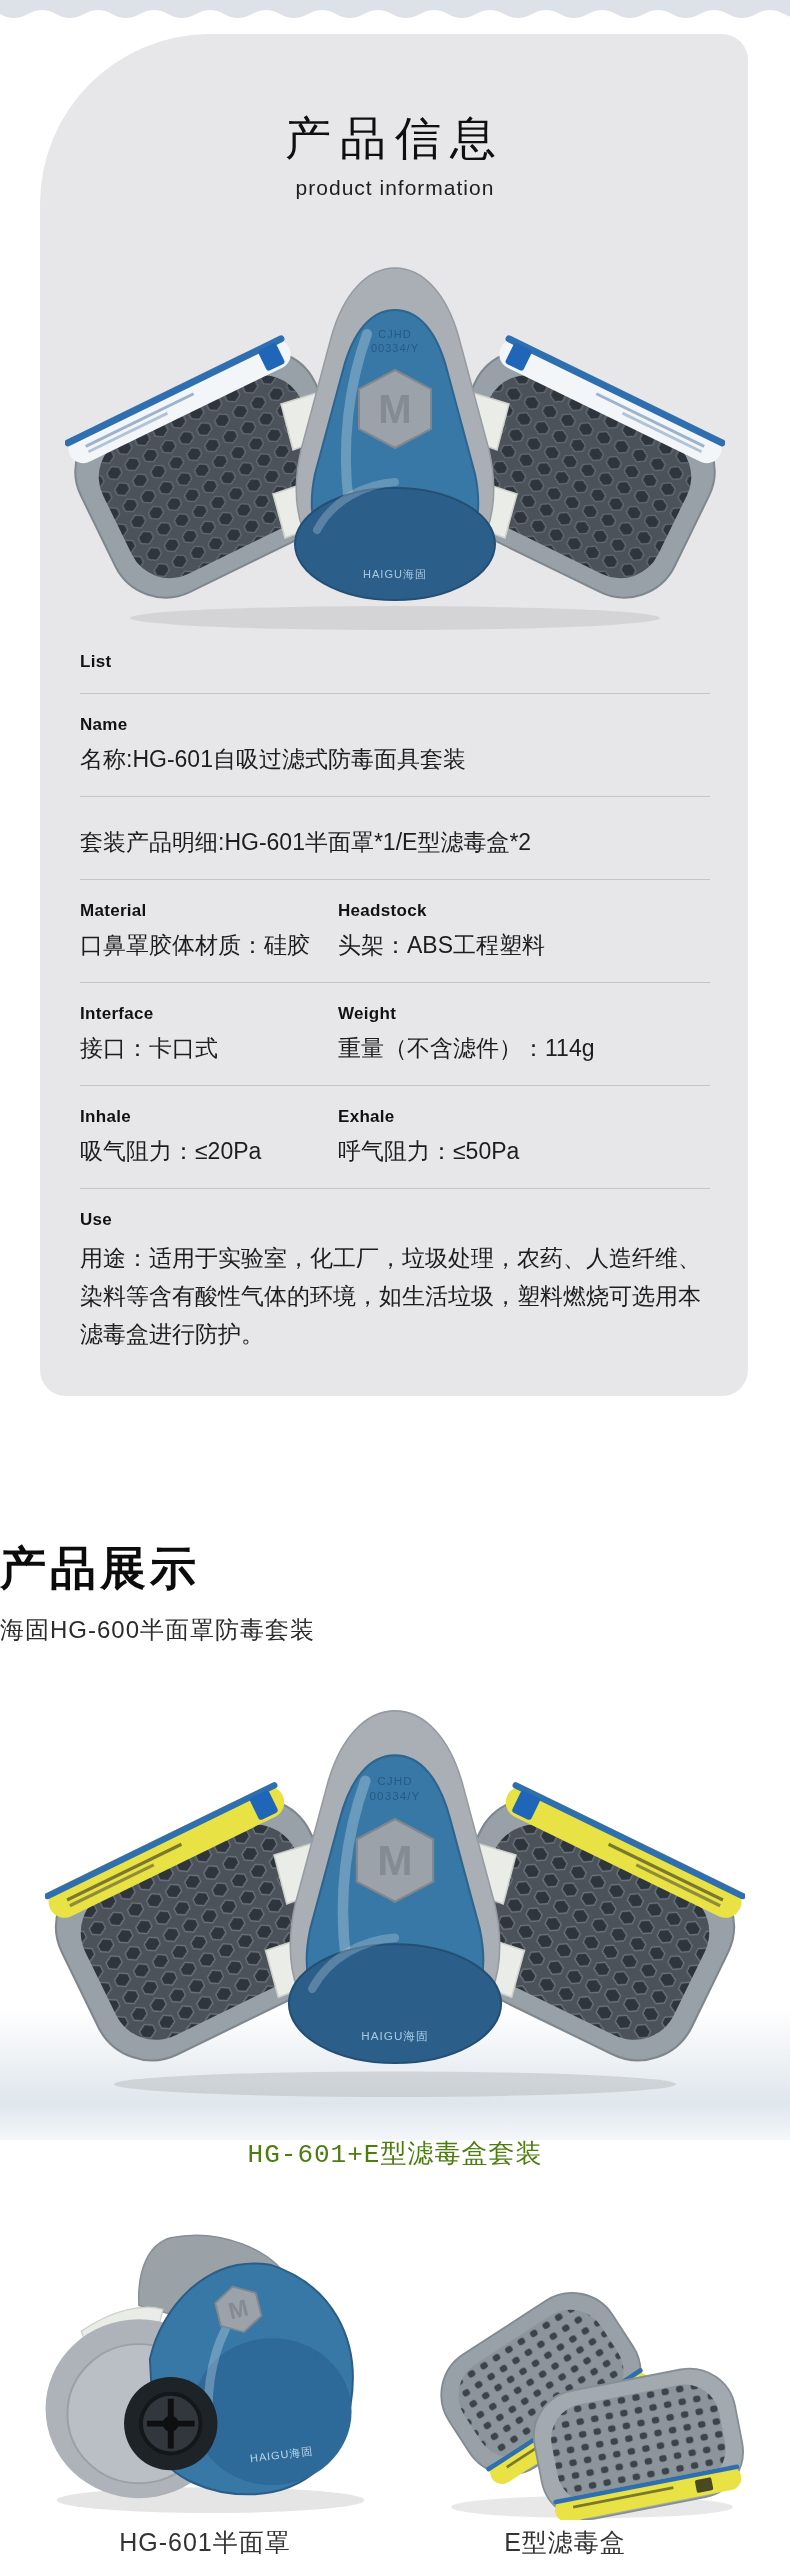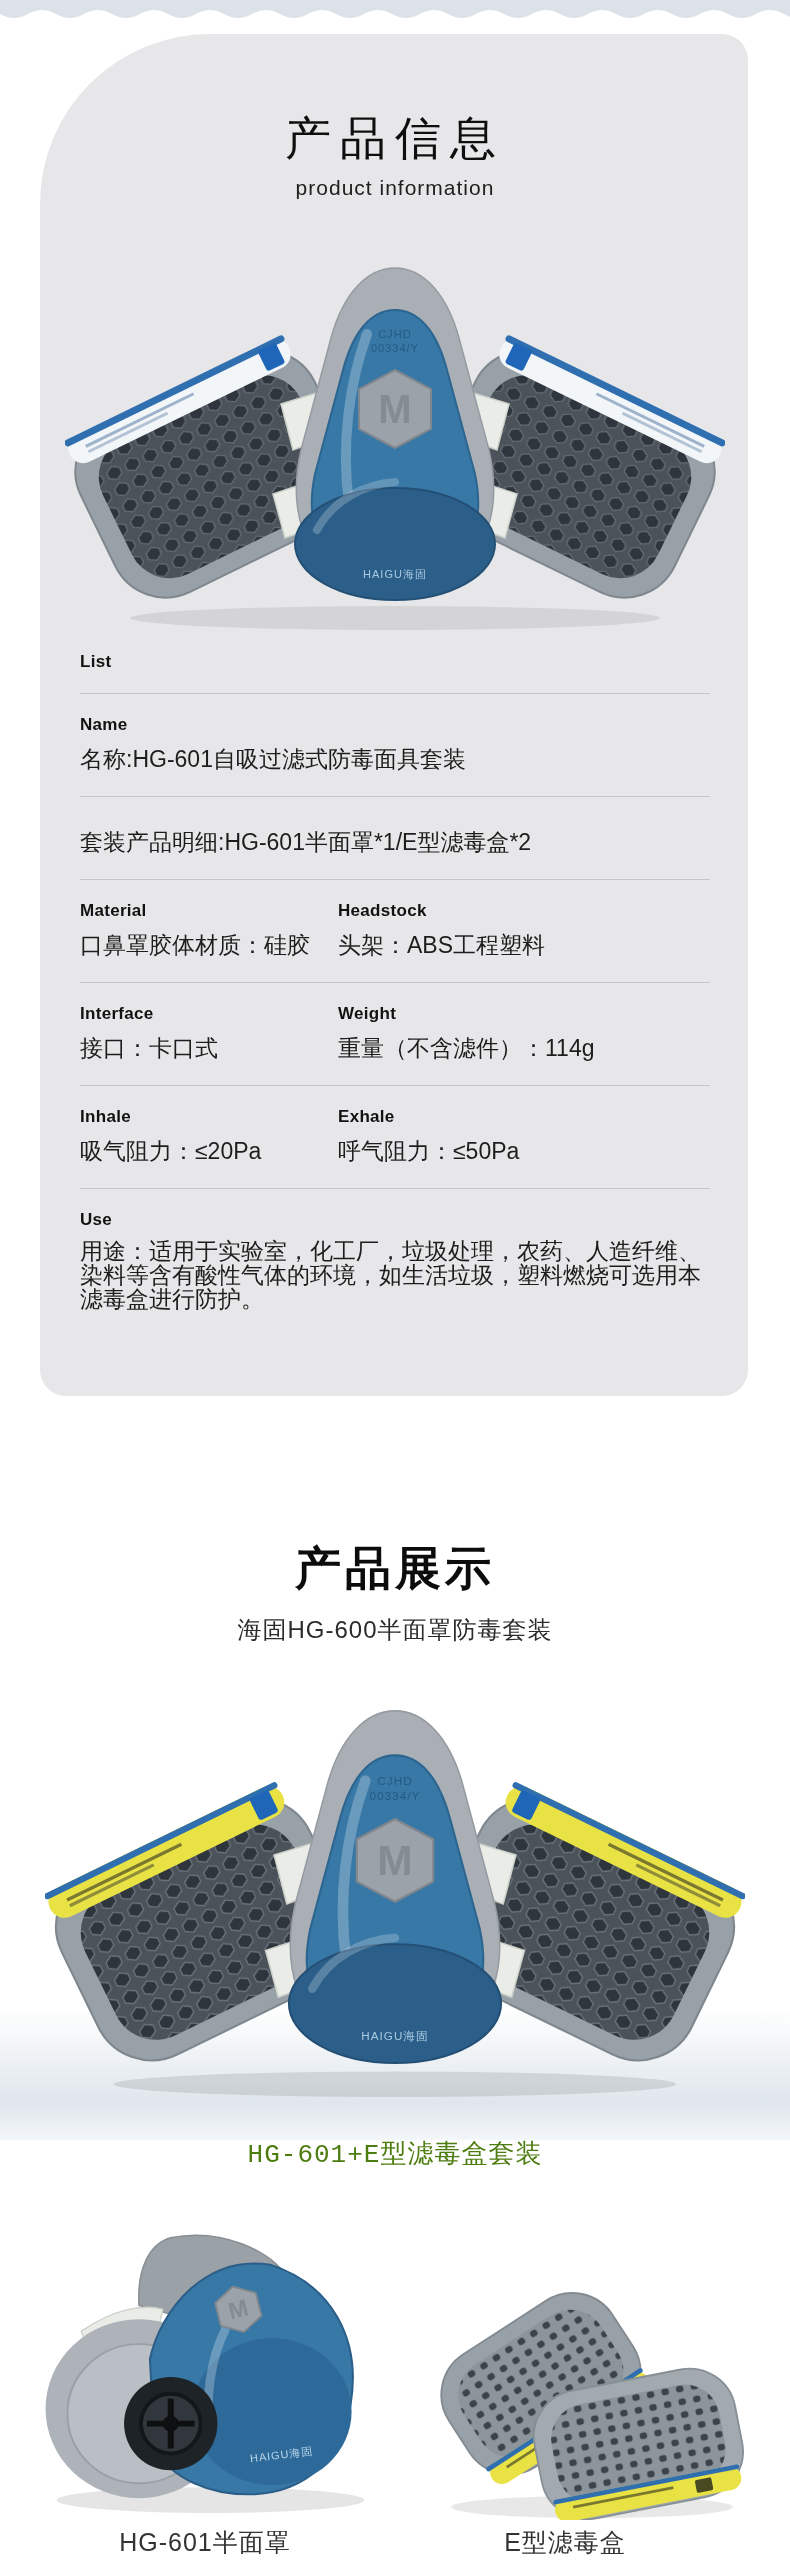--- a/index.html
+++ b/index.html
@@ -11,22 +11,22 @@
   .info-head{position:absolute;top:108px;left:0;width:790px;text-align:center;}
   .info-title{font-size:46px;font-weight:500;color:#0f0f0f;letter-spacing:9px;margin:0;}
   .info-sub{font-size:21px;color:#202020;letter-spacing:1px;margin:6px 0 0 0;}
   .photo1{position:absolute;top:222px;left:65px;width:660px;height:410px;}
   .spec{position:absolute;left:80px;top:646px;width:630px;}
   .srow{padding-top:6px;}
   .slabel{font-weight:bold;font-size:17px;color:#121212;letter-spacing:.3px;}
   .svalue{font-size:23px;color:#1d1d1d;margin-top:9px;}
   .sdiv{border:none;border-top:1px solid #c6c6c9;margin:21px 0 15px 0;height:0;}
   .cols{display:grid;grid-template-columns:258px 1fr;}
-  .use-value{line-height:24px;}
-  .disp-head{position:absolute;top:1538px;left:0;width:790px;text-align:center;}
+  .use-value{line-height:38px;}
+  .disp-head{position:absolute;top:1538px;left:0;width:790px;text-align:left;}
   .disp-title{font-size:46px;font-weight:800;color:#0c0c0c;letter-spacing:4px;margin:0;}
   .disp-sub{font-size:24px;color:#2b2b2b;margin:14px 0 0 0;letter-spacing:1px;}
   .backdrop{position:absolute;top:2008px;left:0;width:790px;height:132px;
     background:linear-gradient(180deg,#ffffff 0%,#dfe6ec 72%,#f4f7fa 100%);}
   .photo2{position:absolute;top:1662px;left:45px;width:700px;height:435px;}
   .set-caption{position:absolute;top:2136px;left:0;width:790px;text-align:center;
     font-size:26px;color:#4d7c0f;letter-spacing:1px;font-family:Liberation Mono, monospace;}
   .photo3{position:absolute;top:2210px;left:18px;width:385px;height:308px;}
   .photo4{position:absolute;top:2288px;left:412px;width:360px;height:232px;}
   .bottom-caption{position:absolute;top:2526px;font-size:25px;color:#333;text-align:center;letter-spacing:1px;}

